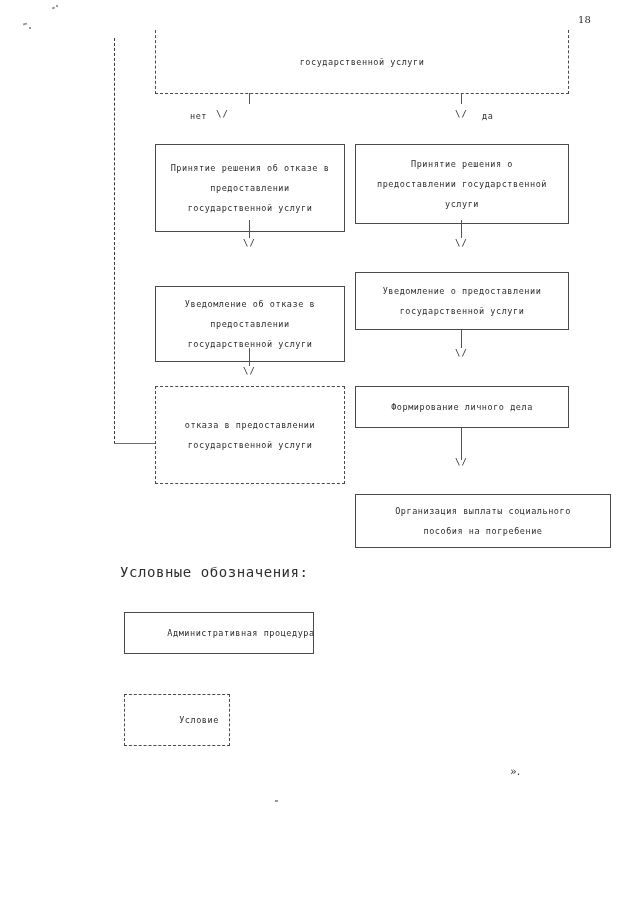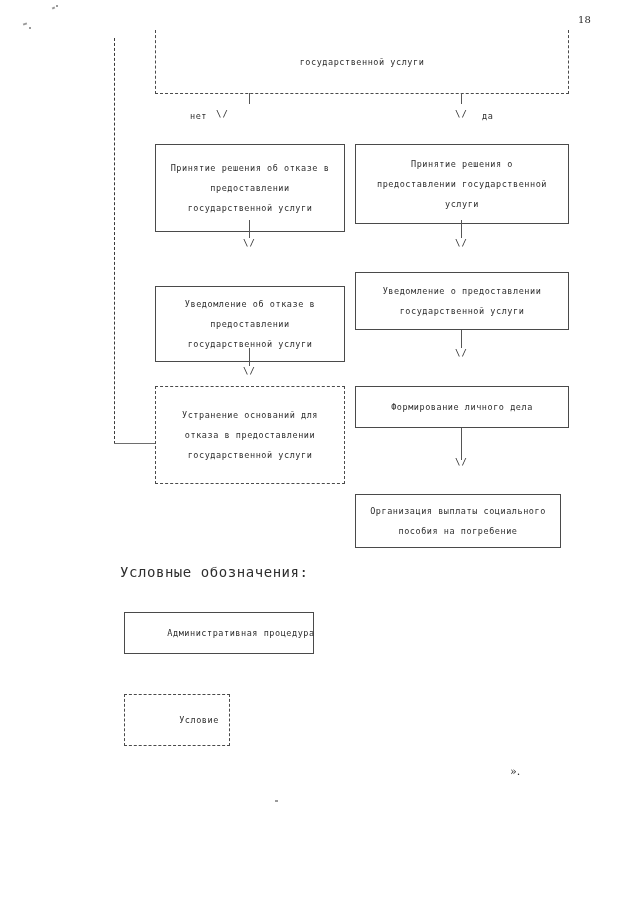--- a/index.html
+++ b/index.html
@@ -82,21 +82,21 @@
   .node .ln { display: block; white-space: nowrap; }
 
   
   .n-top        { left: 155px; top: 30px;  width: 414px; height: 64px; }
   .n-refuse-dec { left: 155px; top: 144px; width: 190px; height: 88px; }
   .n-grant-dec  { left: 355px; top: 144px; width: 214px; height: 80px; }
   .n-refuse-not { left: 155px; top: 272px; width: 190px; height: 76px; margin-top: 14px; }
   .n-grant-not  { left: 355px; top: 272px; width: 214px; height: 58px; }
   .n-fix        { left: 155px; top: 386px; width: 190px; height: 98px; }
   .n-dossier    { left: 355px; top: 386px; width: 214px; height: 42px; }
-  .n-payout     { left: 355px; top: 494px; width: 206px; height: 54px; }
+  .n-payout     { left: 355px; top: 494px; width: 256px; height: 54px; }
 
   
   .stem {
     position: absolute;
     width: 0;
     border-left: 1px solid #555;
   }
   .arrow {
     position: absolute;
     font-size: 9px;
@@ -218,21 +218,20 @@
     <span class="ln">государственной услуги</span>
   </div>
 
   <div class="stem st-l2"></div>
   <div class="arrow" style="left:243px; top:367px;">\/</div>
 
   <div class="stem st-r2"></div>
   <div class="arrow" style="left:455px; top:349px;">\/</div>
 
   <div class="node dashed n-fix">
-    <span class="ln">Устранение оснований для</span>
     <span class="ln">отказа в предоставлении</span>
     <span class="ln">государственной услуги</span>
   </div>
 
   <div class="node solid n-dossier">
     <span class="ln">Формирование личного дела</span>
   </div>
 
   <div class="stem st-r3"></div>
   <div class="arrow" style="left:455px; top:458px;">\/</div>

